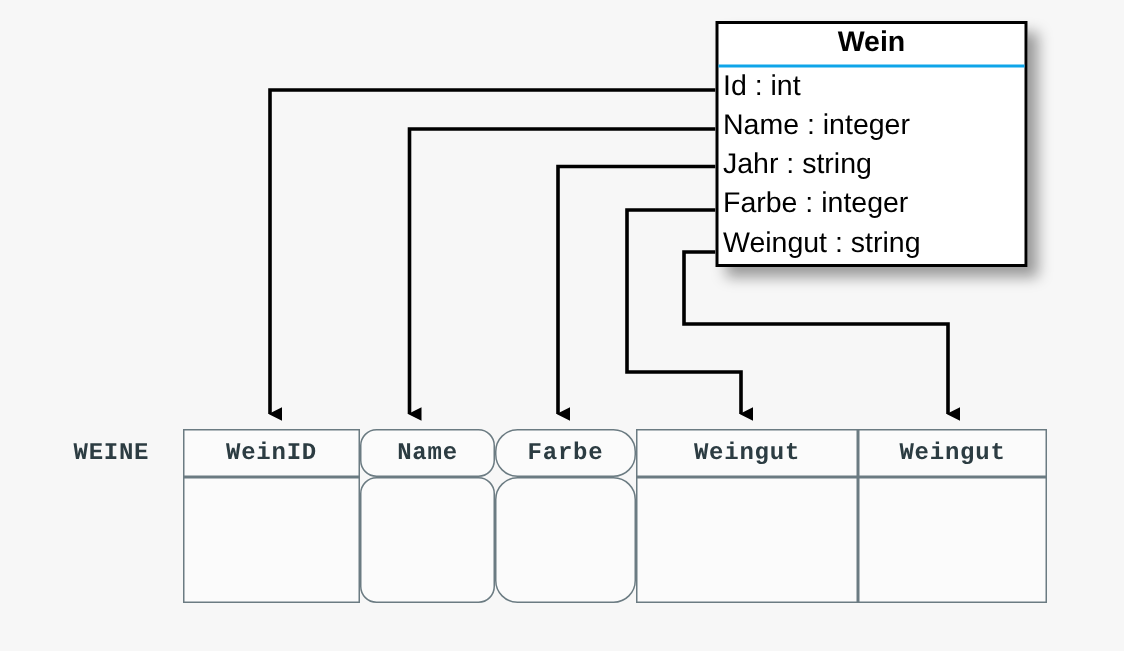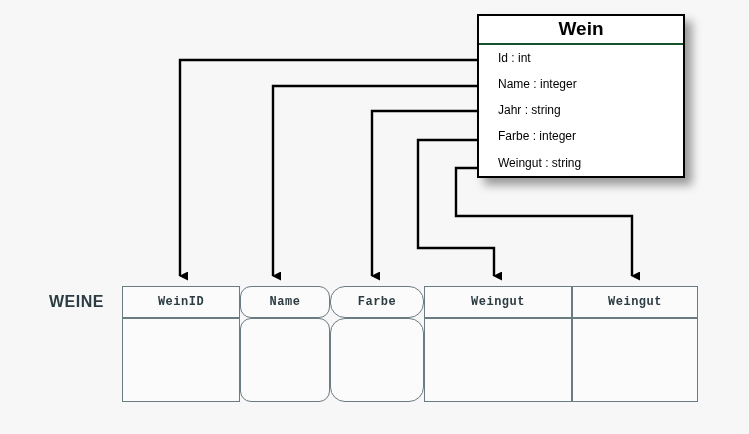--- a/index.html
+++ b/index.html
@@ -42,59 +42,59 @@
     border: 2px solid #000000;
     box-shadow: 7px 7px 9px rgba(0,0,0,0.38);
     z-index: 5;
   }
   #uml-class-name {
     text-align: center;
     font-weight: bold;
     font-size: 19px;
     color: #000;
     padding: 2px 0 3px 0;
-    border-bottom: 2px solid #14532d;
+    border-bottom: 2px solid #0ea5e9;
     line-height: 1.15;
   }
   #uml-attributes {
     padding: 0;
   }
   .uml-attr {
-    font-size: 12px;
+    font-size: 19px;
     color: #000;
-    padding: 0px 0 0px 19px;
+    padding: 0px 0 0px 3px;
     line-height: 26.2px;
     white-space: nowrap;
   }
 
   
   #table-label {
     position: absolute;
     left: 49px;
     top: 292px;
-    font-family: Liberation Sans, sans-serif;
+    font-family: Liberation Mono, monospace;
     font-weight: bold;
     font-size: 16px;
     color: #2c3c42;
     letter-spacing: 0.5px;
     line-height: 20px;
   }
 
   #weine-table {
     position: absolute;
     left: 122px;
     top: 286px;
     border-collapse: separate;
     border-spacing: 0;
   }
   #weine-table td {
     border: 1px solid #6b7b82;
     font-family: "Liberation Mono", monospace;
     font-weight: bold;
-    font-size: 12px;
+    font-size: 16px;
     color: #2c3c42;
     text-align: center;
     background: #fbfbfb;
     letter-spacing: 0.5px;
     padding: 0;
   }
   #weine-table tr.header-row td {
     height: 30px;
     vertical-align: middle;
   }

